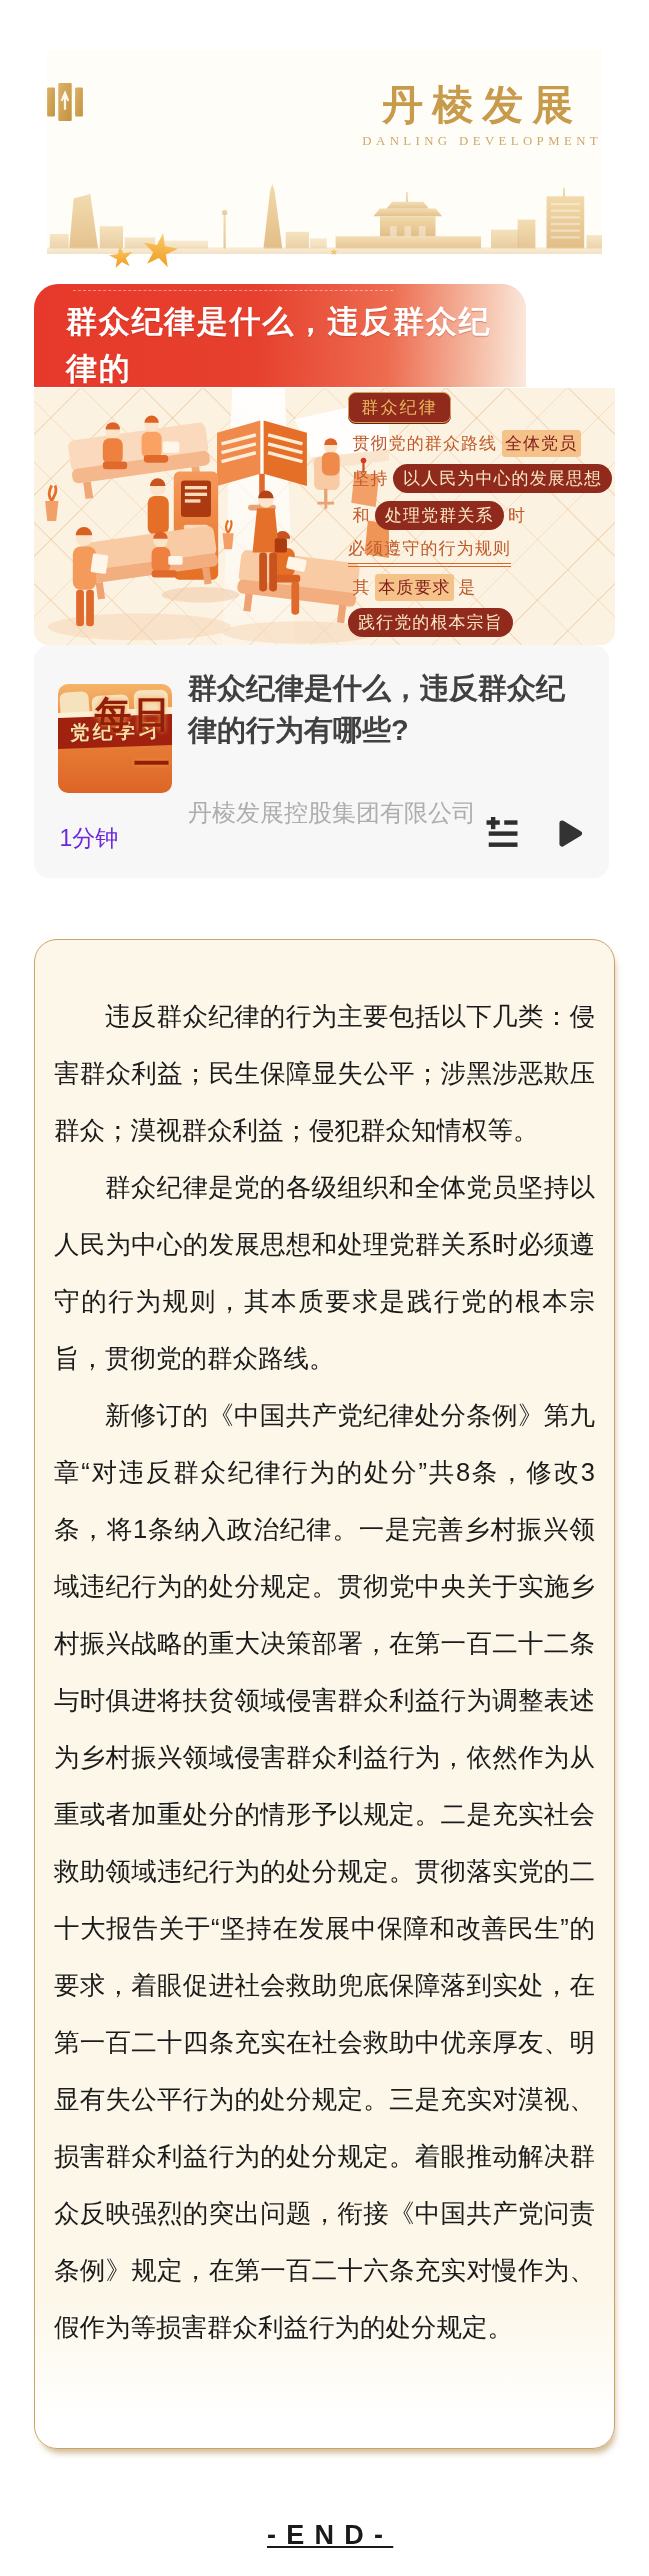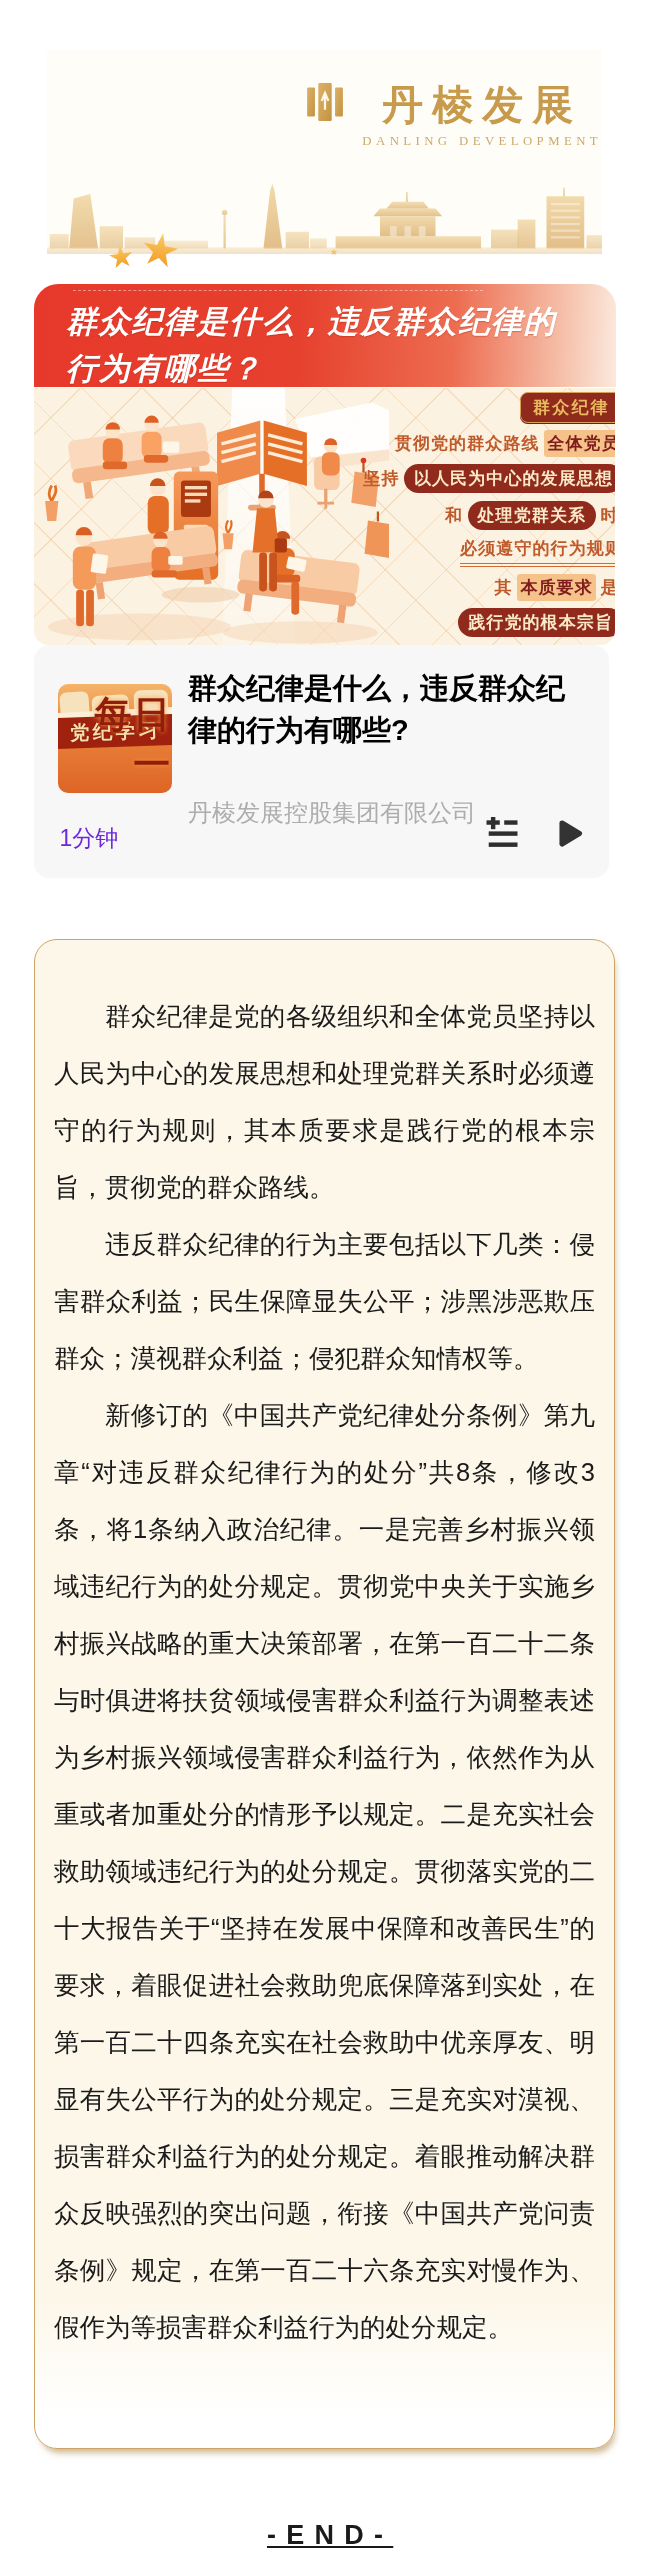--- a/index.html
+++ b/index.html
@@ -1,51 +1,51 @@
 <!DOCTYPE html>
 <html style="font-size:9px"><head>
 <meta charset="utf-8">
 <style>
   html,body{margin:0;padding:0;background:#ffffff;}
   body{font-family:"Liberation Sans","DejaVu Sans",sans-serif;}
   .page{position:relative;width:650px;height:2576px;background:#ffffff;overflow:hidden;margin:0 auto;}
 
   
   .header{position:absolute;left:47px;top:50px;width:555px;height:204px;background:#fffdf7;}
-  .brand-row{position:absolute;left:0;top:33px;width:555px;display:flex;justify-content:flex-end;align-items:flex-start;gap:19px;}
+  .brand-row{position:absolute;left:0;top:33px;width:555px;display:flex;justify-content:space-between;align-items:flex-start;gap:19px;}
   .brand-texts{display:flex;flex-direction:column;align-items:center;}
   .brand-cn{font-family:"Liberation Serif","DejaVu Serif",serif;font-size:41px;font-weight:bold;color:#C79B4B;letter-spacing:9px;line-height:1.1;}
   .brand-en{font-family:Liberation Serif, serif;font-size:12.8px;color:#CDA96B;letter-spacing:4.4px;margin-top:5.6px;}
   .skyline{position:absolute;left:0;bottom:0;width:555px;height:71px;}
 
   
   .star{position:absolute;clip-path:polygon(50% 0%,61% 35%,98% 35%,68% 57%,79% 91%,50% 70%,21% 91%,32% 57%,2% 35%,39% 35%);background:linear-gradient(180deg,#FACB6B,#F2991C);}
   .star-1{left:109px;top:245px;width:24.4px;height:24.4px;transform:rotate(-8deg);}
   .star-2{left:142px;top:233px;width:36px;height:36px;transform:rotate(10deg);}
   .star-3{left:188px;top:321px;width:12.2px;height:12.2px;opacity:.85;}
   .star-4{left:330px;top:248px;width:7.8px;height:7.8px;opacity:.7;}
 
   
-  .banner{position:absolute;left:34px;top:284px;width:582px;height:103px;border-radius:24.4px 24.4px 0 0;
+  .banner{position:absolute;left:34px;top:284px;width:492px;height:103px;border-radius:24.4px 24.4px 0 0;
     background:linear-gradient(92deg,#E7392B 0%,#E6402E 45%,#ED6C50 72%,#F5BDA6 90%,#FBE9DD 100%);
-    box-sizing:border-box;padding:14.4px 22px 0 32px;font-style:italic;}
+    box-sizing:border-box;padding:14.4px 22px 0 32px;}
   .banner:before{content:"";position:absolute;left:39px;right:133px;top:5.6px;border-top:1.7px dashed rgba(255,255,255,.45);}
   .banner-line{color:#ffffff;font-size:31px;font-weight:bold;letter-spacing:1.7px;line-height:47px;text-shadow:0 0.6px 1.1px rgba(160,30,15,.35);}
 
   
   .infographic{position:absolute;left:34px;top:388px;width:581px;height:257px;border-radius:0 0 14.4px 14.4px;overflow:hidden;
     background-color:#FBF2E1;
     background-image:repeating-linear-gradient(45deg,rgba(231,166,103,.28) 0 1.1px,transparent 1.1px 43px),
                      repeating-linear-gradient(-45deg,rgba(231,166,103,.28) 0 1.1px,transparent 1.1px 43px);}
   .beam{position:absolute;left:188px;top:0;width:73px;height:100%;
     clip-path:polygon(14% 0,86% 0,100% 100%,0 100%);
     background:linear-gradient(180deg,rgba(255,255,255,.95) 0%,rgba(255,255,255,.55) 65%,rgba(255,255,255,.2) 100%);}
   .scene{position:absolute;left:0;top:0;width:355px;height:257px;}
-  .ig-col{position:absolute;left:314px;top:4.4px;width:259px;display:flex;flex-direction:column;align-items:flex-end;gap:7.2px;
-    font-size:17px;font-weight:bold;color:#C05A2A;margin-left:16px;}
+  .ig-col{position:absolute;left:314px;top:4.4px;width:259px;display:flex;flex-direction:column;align-items:flex-start;gap:7.2px;
+    font-size:17px;font-weight:normal;color:#C05A2A;}
   .ig-line{display:flex;align-items:center;white-space:nowrap;}
   .ig-badge{background:#8F2A1C;color:#E9B95F;border:1.7px solid #D9A05A;border-radius:7.8px;padding:2.8px 12.2px;letter-spacing:2.2px;box-shadow:0 1.1px 0 #6d1f13;}
   .ig-pill{background:#8F2A1C;color:#F9E9C8;border-radius:15.6px;padding:3.3px 10px;letter-spacing:1.1px;}
   .ig-plain{margin:0 4.4px;letter-spacing:1.1px;}
   .ig-hl{background:#F5C289;color:#7f1d1d;border-radius:3.3px;padding:1.7px 3.3px;letter-spacing:1.1px;}
   .ig-underline{letter-spacing:1.1px;border-bottom:4.4px double #D3692F;padding-bottom:2.8px;}
 
   
   .player{position:absolute;left:34px;top:645px;width:575px;height:233px;background:#F7F7F8;border-radius:15.6px;}
   .album{position:absolute;left:24px;top:39px;width:114px;height:109px;border-radius:10px;overflow:hidden;
@@ -53,21 +53,21 @@
   .tab{position:absolute;background:#F6E3BE;border-radius:6.7px 6.7px 0 0;}
   .tab-1{left:2.2px;top:7.8px;width:29px;height:24.4px;transform:rotate(-4deg);}
   .tab-2{left:34px;top:11px;width:37px;height:22px;transform:rotate(-3deg);}
   .tab-3{left:76px;top:5.6px;width:34px;height:25.5px;transform:rotate(-2deg);}
   .tab-strip{position:absolute;left:-3.3px;top:25.5px;width:122px;height:6.7px;background:#FBEFD8;transform:rotate(-3deg);}
   .album-band{position:absolute;left:-3.3px;top:32px;width:121px;height:31px;background:#A1210F;transform:rotate(-2deg);
     display:flex;align-items:center;justify-content:center;}
   .album-band span{color:#F6DFAC;font-size:19.4px;font-weight:bold;letter-spacing:3.3px;text-shadow:0 0 1.7px #7a1608;}
   .album-caption{position:absolute;left:0;bottom:3.3px;width:100%;text-align:right;font-size:37px;font-weight:bold;
     color:#8F1F0D;letter-spacing:1.7px;text-shadow:0 0 5.6px rgba(255,150,60,.9);}
-  .p-title{position:absolute;left:154px;top:22px;width:387px;font-size:29px;font-weight:bold;color:#000000;line-height:42px;}
+  .p-title{position:absolute;left:154px;top:22px;width:387px;font-size:29px;font-weight:bold;color:#404040;line-height:42px;}
   .p-publisher{position:absolute;left:154px;top:152px;font-size:24px;color:#ADADAD;}
   .p-duration{position:absolute;left:25.5px;top:178px;font-size:23px;color:#6d28d9;}
   .icon-playlist{position:absolute;left:451px;top:172px;width:34px;height:31px;cursor:pointer;}
   .icon-play{position:absolute;left:524px;top:174px;width:25.5px;height:29px;cursor:pointer;}
 
   
   .article{position:absolute;left:34px;top:939px;width:581px;height:1510px;box-sizing:border-box;
     border:1.7px solid #CDA365;border-radius:23px;
     background:linear-gradient(180deg,#FCF7E9 0%,#FCF7E9 90%,#FFFFFF 98%);
     box-shadow:2.8px 7.2px 6.7px -3.3px rgba(170,128,60,.55);
@@ -352,21 +352,21 @@
         <line x1="6" y1="30" x2="58" y2="30"></line>
         <line x1="6" y1="50" x2="58" y2="50"></line>
       </g>
     </svg>
     <svg class="icon-play" viewBox="0 0 44 50">
       <path d="M7 7 L37 25 L7 43 Z" fill="#333333" stroke="#333333" stroke-width="9" stroke-linejoin="round"></path>
     </svg>
   </div>
 
   <div class="article">
+    <p>违反群众纪律的行为主要包括以下几类：侵害群众利益；民生保障显失公平；涉黑涉恶欺压群众；漠视群众利益；侵犯群众知情权等。</p>
     <p>群众纪律是党的各级组织和全体党员坚持以人民为中心的发展思想和处理党群关系时必须遵守的行为规则，其本质要求是践行党的根本宗旨，贯彻党的群众路线。</p>
-    <p>违反群众纪律的行为主要包括以下几类：侵害群众利益；民生保障显失公平；涉黑涉恶欺压群众；漠视群众利益；侵犯群众知情权等。</p>
     <p>新修订的《中国共产党纪律处分条例》第九章“对违反群众纪律行为的处分”共8条，修改3条，将1条纳入政治纪律。一是完善乡村振兴领域违纪行为的处分规定。贯彻党中央关于实施乡村振兴战略的重大决策部署，在第一百二十二条与时俱进将扶贫领域侵害群众利益行为调整表述为乡村振兴领域侵害群众利益行为，依然作为从重或者加重处分的情形予以规定。二是充实社会救助领域违纪行为的处分规定。贯彻落实党的二十大报告关于“坚持在发展中保障和改善民生”的要求，着眼促进社会救助兜底保障落到实处，在第一百二十四条充实在社会救助中优亲厚友、明显有失公平行为的处分规定。三是充实对漠视、损害群众利益行为的处分规定。着眼推动解决群众反映强烈的突出问题，衔接《中国共产党问责条例》规定，在第一百二十六条充实对慢作为、假作为等损害群众利益行为的处分规定。</p>
   </div>
 
   <div class="end-mark">-END-</div>
 
 </div>
 
 
 </body></html>

